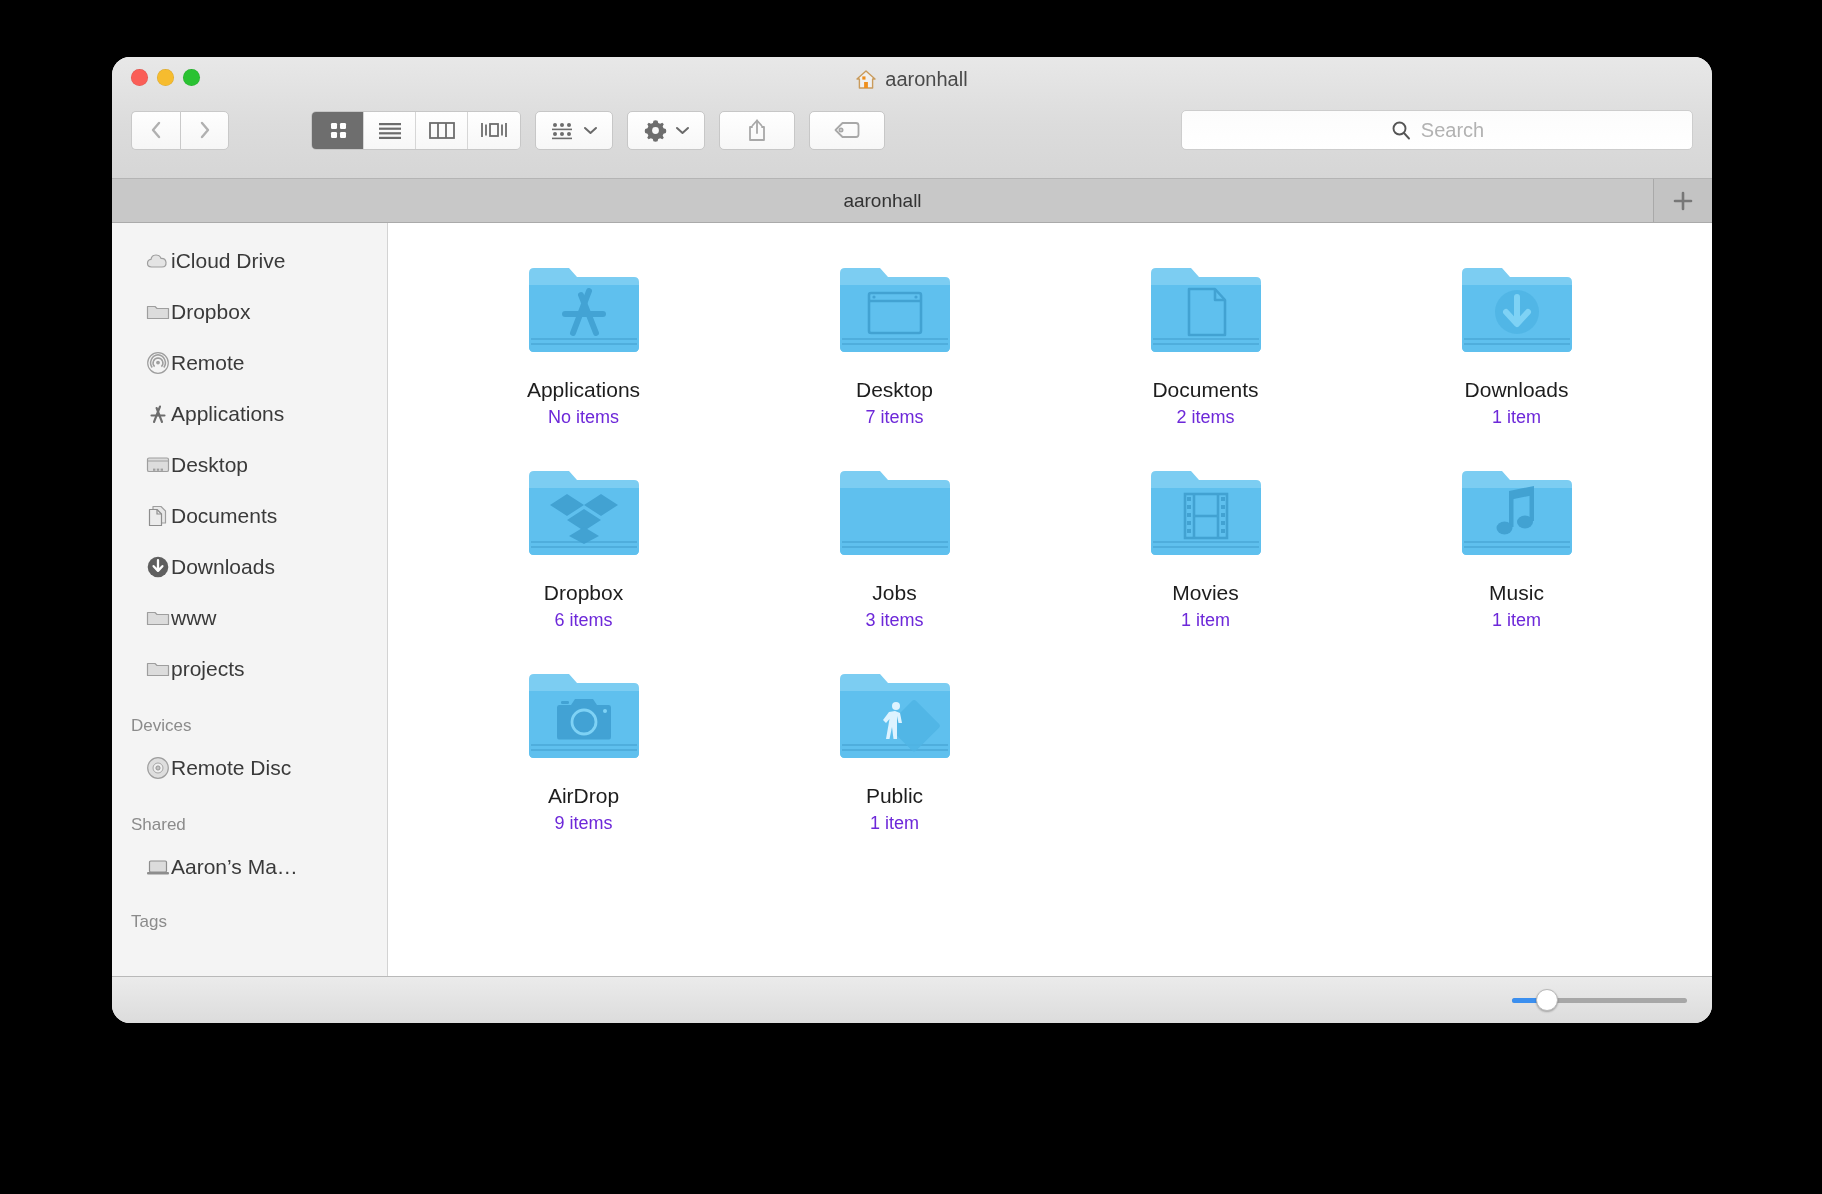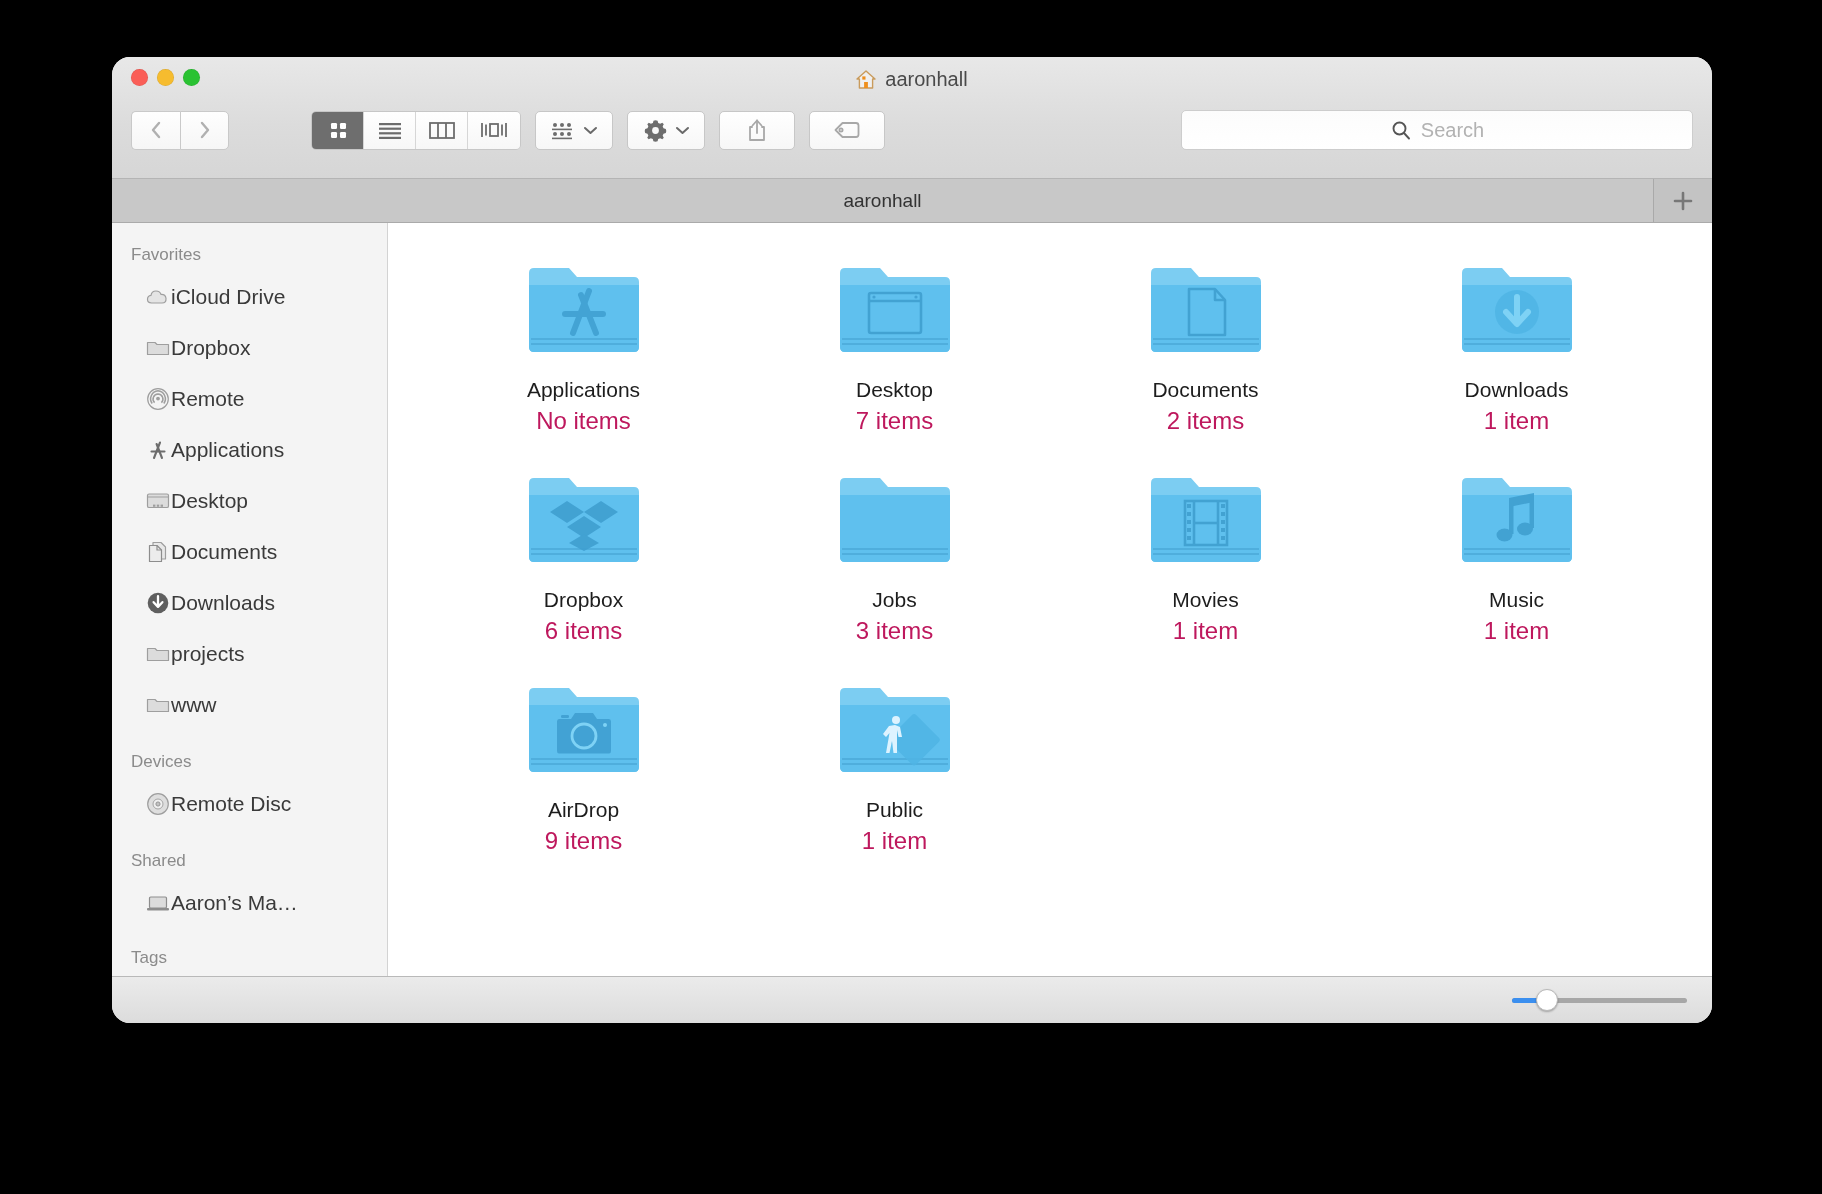--- a/index.html
+++ b/index.html
@@ -175,21 +175,21 @@
     row-gap: 30px;
     padding: 14px 40px 0 40px;
   }
   .cell {
     display: flex; flex-direction: column;
     align-items: center;
     justify-content: flex-start;
   }
   .fico { width: 126px; height: 112px; display: block; }
   .fname { margin-top: 11px; font-size: 21px; color: #1d1d1d; }
-  .fcount { margin-top: 5px; font-size: 24px; color: #be185d; }
+  .fcount { margin-top: 5px; font-size: 18px; color: #6d28d9; }
 
   
   .statusbar {
     height: 47px;
     background: linear-gradient(to bottom,#ebebeb,#dcdcdc);
     border-top: 1px solid #b9b9b9;
     display: flex; align-items: center;
     position: relative;
     flex: 0 0 auto;
   }
@@ -371,21 +371,20 @@
         <line class="plus" x1="13" y1="5" x2="13" y2="21"></line>
         <line class="plus" x1="5" y1="13" x2="21" y2="13"></line>
       </svg>
     </div>
   </div>
 
   <div class="body">
 
     <div class="sidebar">
 
-      <div class="sb-header">Favorites</div>
 
       <div class="sb-item">
         <svg class="sb-ico" viewBox="0 0 26 26">
           <path d="M6.5 19 Q2.5 19 2.5 15.2 Q2.5 11.8 6 11.3 Q6.6 7 11 7 Q15 7 16 10.4 Q20.5 10.2 21 14.3 Q21.4 19 17 19 Z" fill="#e4e4e4" stroke="#9e9e9e" stroke-width="1.2"></path>
         </svg>
         <span>iCloud Drive</span>
       </div>
 
       <div class="sb-item">
         <svg class="sb-ico" viewBox="0 0 26 26">
@@ -442,28 +441,28 @@
           <circle cx="13" cy="13" r="10.3" fill="#5f5f5f"></circle>
           <path d="M13 6.2 L13 16.3 M8.6 12.2 L13 16.9 L17.4 12.2" fill="none" stroke="#fff" stroke-width="2.3" stroke-linecap="round" stroke-linejoin="round"></path>
         </svg>
         <span>Downloads</span>
       </div>
 
       <div class="sb-item">
         <svg class="sb-ico" viewBox="0 0 26 26">
           <path d="M2.5 7.5 L10 7.5 L12 9.5 L23.5 9.5 L23.5 19.5 L2.5 19.5 Z" fill="#dcdcdc" stroke="#9e9e9e" stroke-width="1.2" stroke-linejoin="round"></path>
         </svg>
+        <span>www</span>
+      </div>
+
+      <div class="sb-item">
+        <svg class="sb-ico" viewBox="0 0 26 26">
+          <path d="M2.5 7.5 L10 7.5 L12 9.5 L23.5 9.5 L23.5 19.5 L2.5 19.5 Z" fill="#dcdcdc" stroke="#9e9e9e" stroke-width="1.2" stroke-linejoin="round"></path>
+        </svg>
         <span>projects</span>
-      </div>
-
-      <div class="sb-item">
-        <svg class="sb-ico" viewBox="0 0 26 26">
-          <path d="M2.5 7.5 L10 7.5 L12 9.5 L23.5 9.5 L23.5 19.5 L2.5 19.5 Z" fill="#dcdcdc" stroke="#9e9e9e" stroke-width="1.2" stroke-linejoin="round"></path>
-        </svg>
-        <span>www</span>
       </div>
 
       <div class="sb-header" style="padding-top:22px">Devices</div>
 
       <div class="sb-item">
         <svg class="sb-ico" viewBox="0 0 26 26">
           <circle cx="13" cy="13" r="10.3" fill="#dedede" stroke="#9e9e9e" stroke-width="1.2"></circle>
           <circle cx="13" cy="13" r="5" fill="#f0f0f0" stroke="#a5a5a5" stroke-width="1"></circle>
           <circle cx="13" cy="13" r="2.1" fill="#c2c2c2" stroke="#8d8d8d" stroke-width="0.9"></circle>
         </svg>

